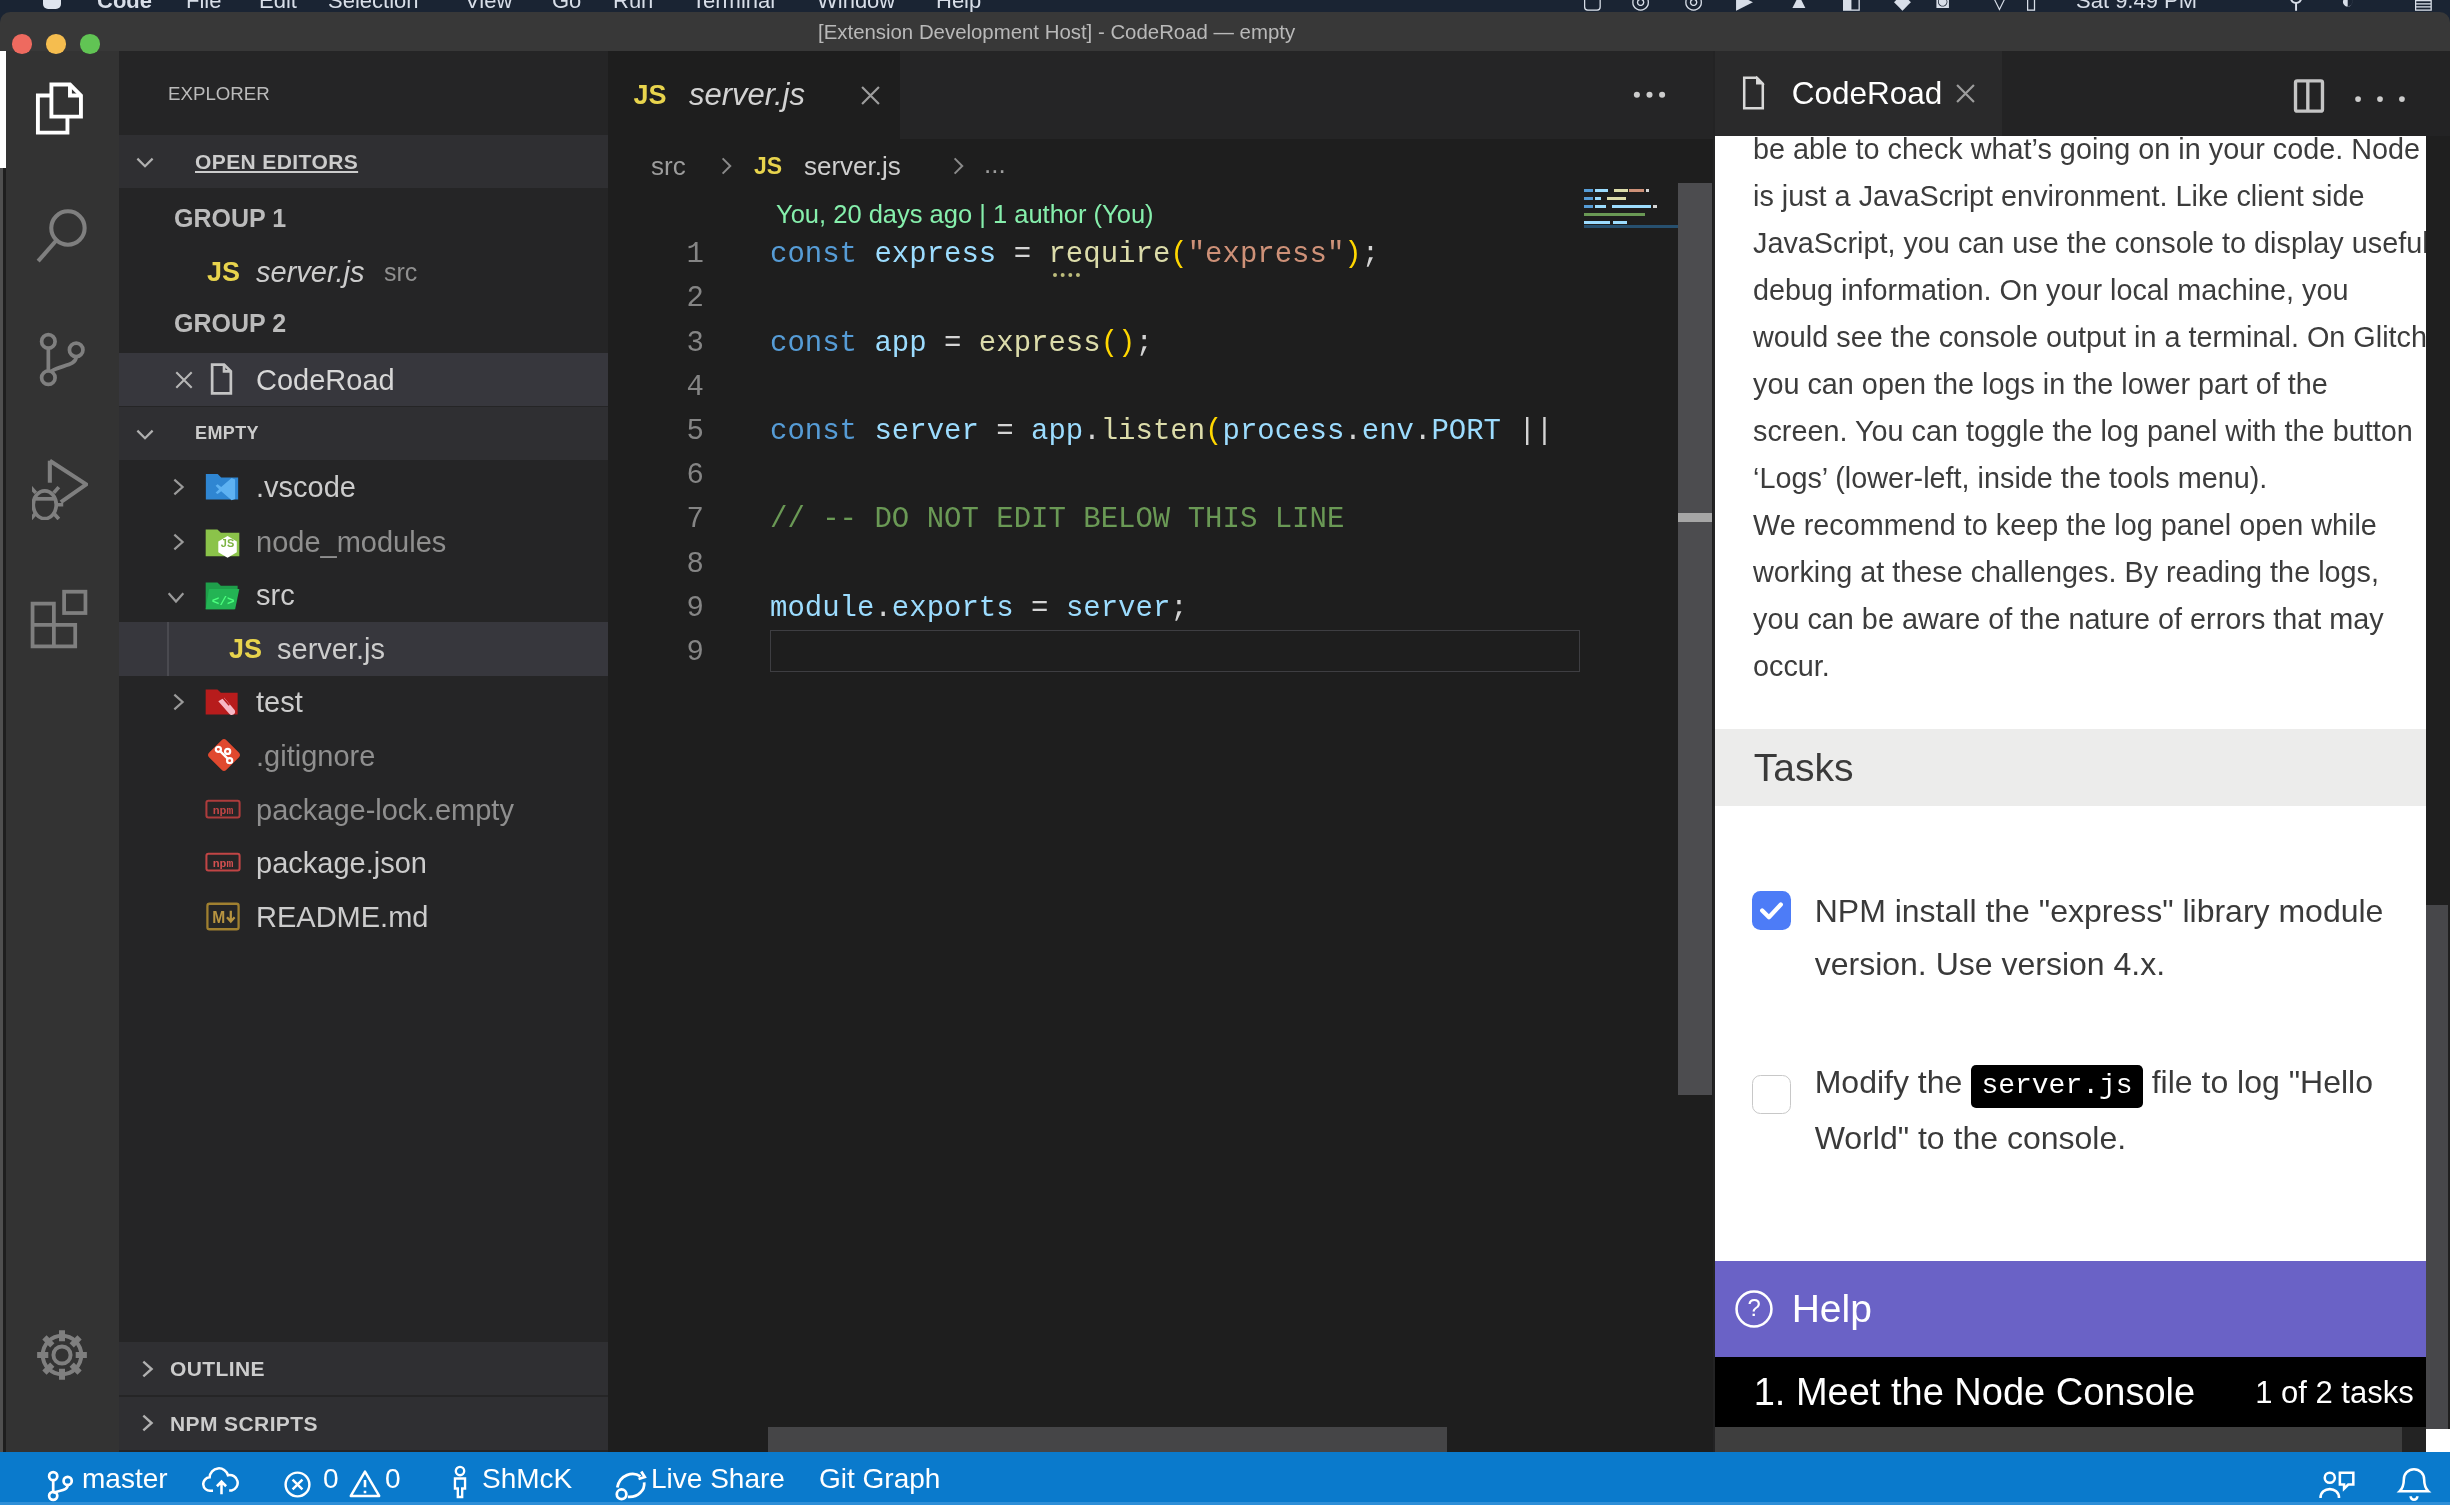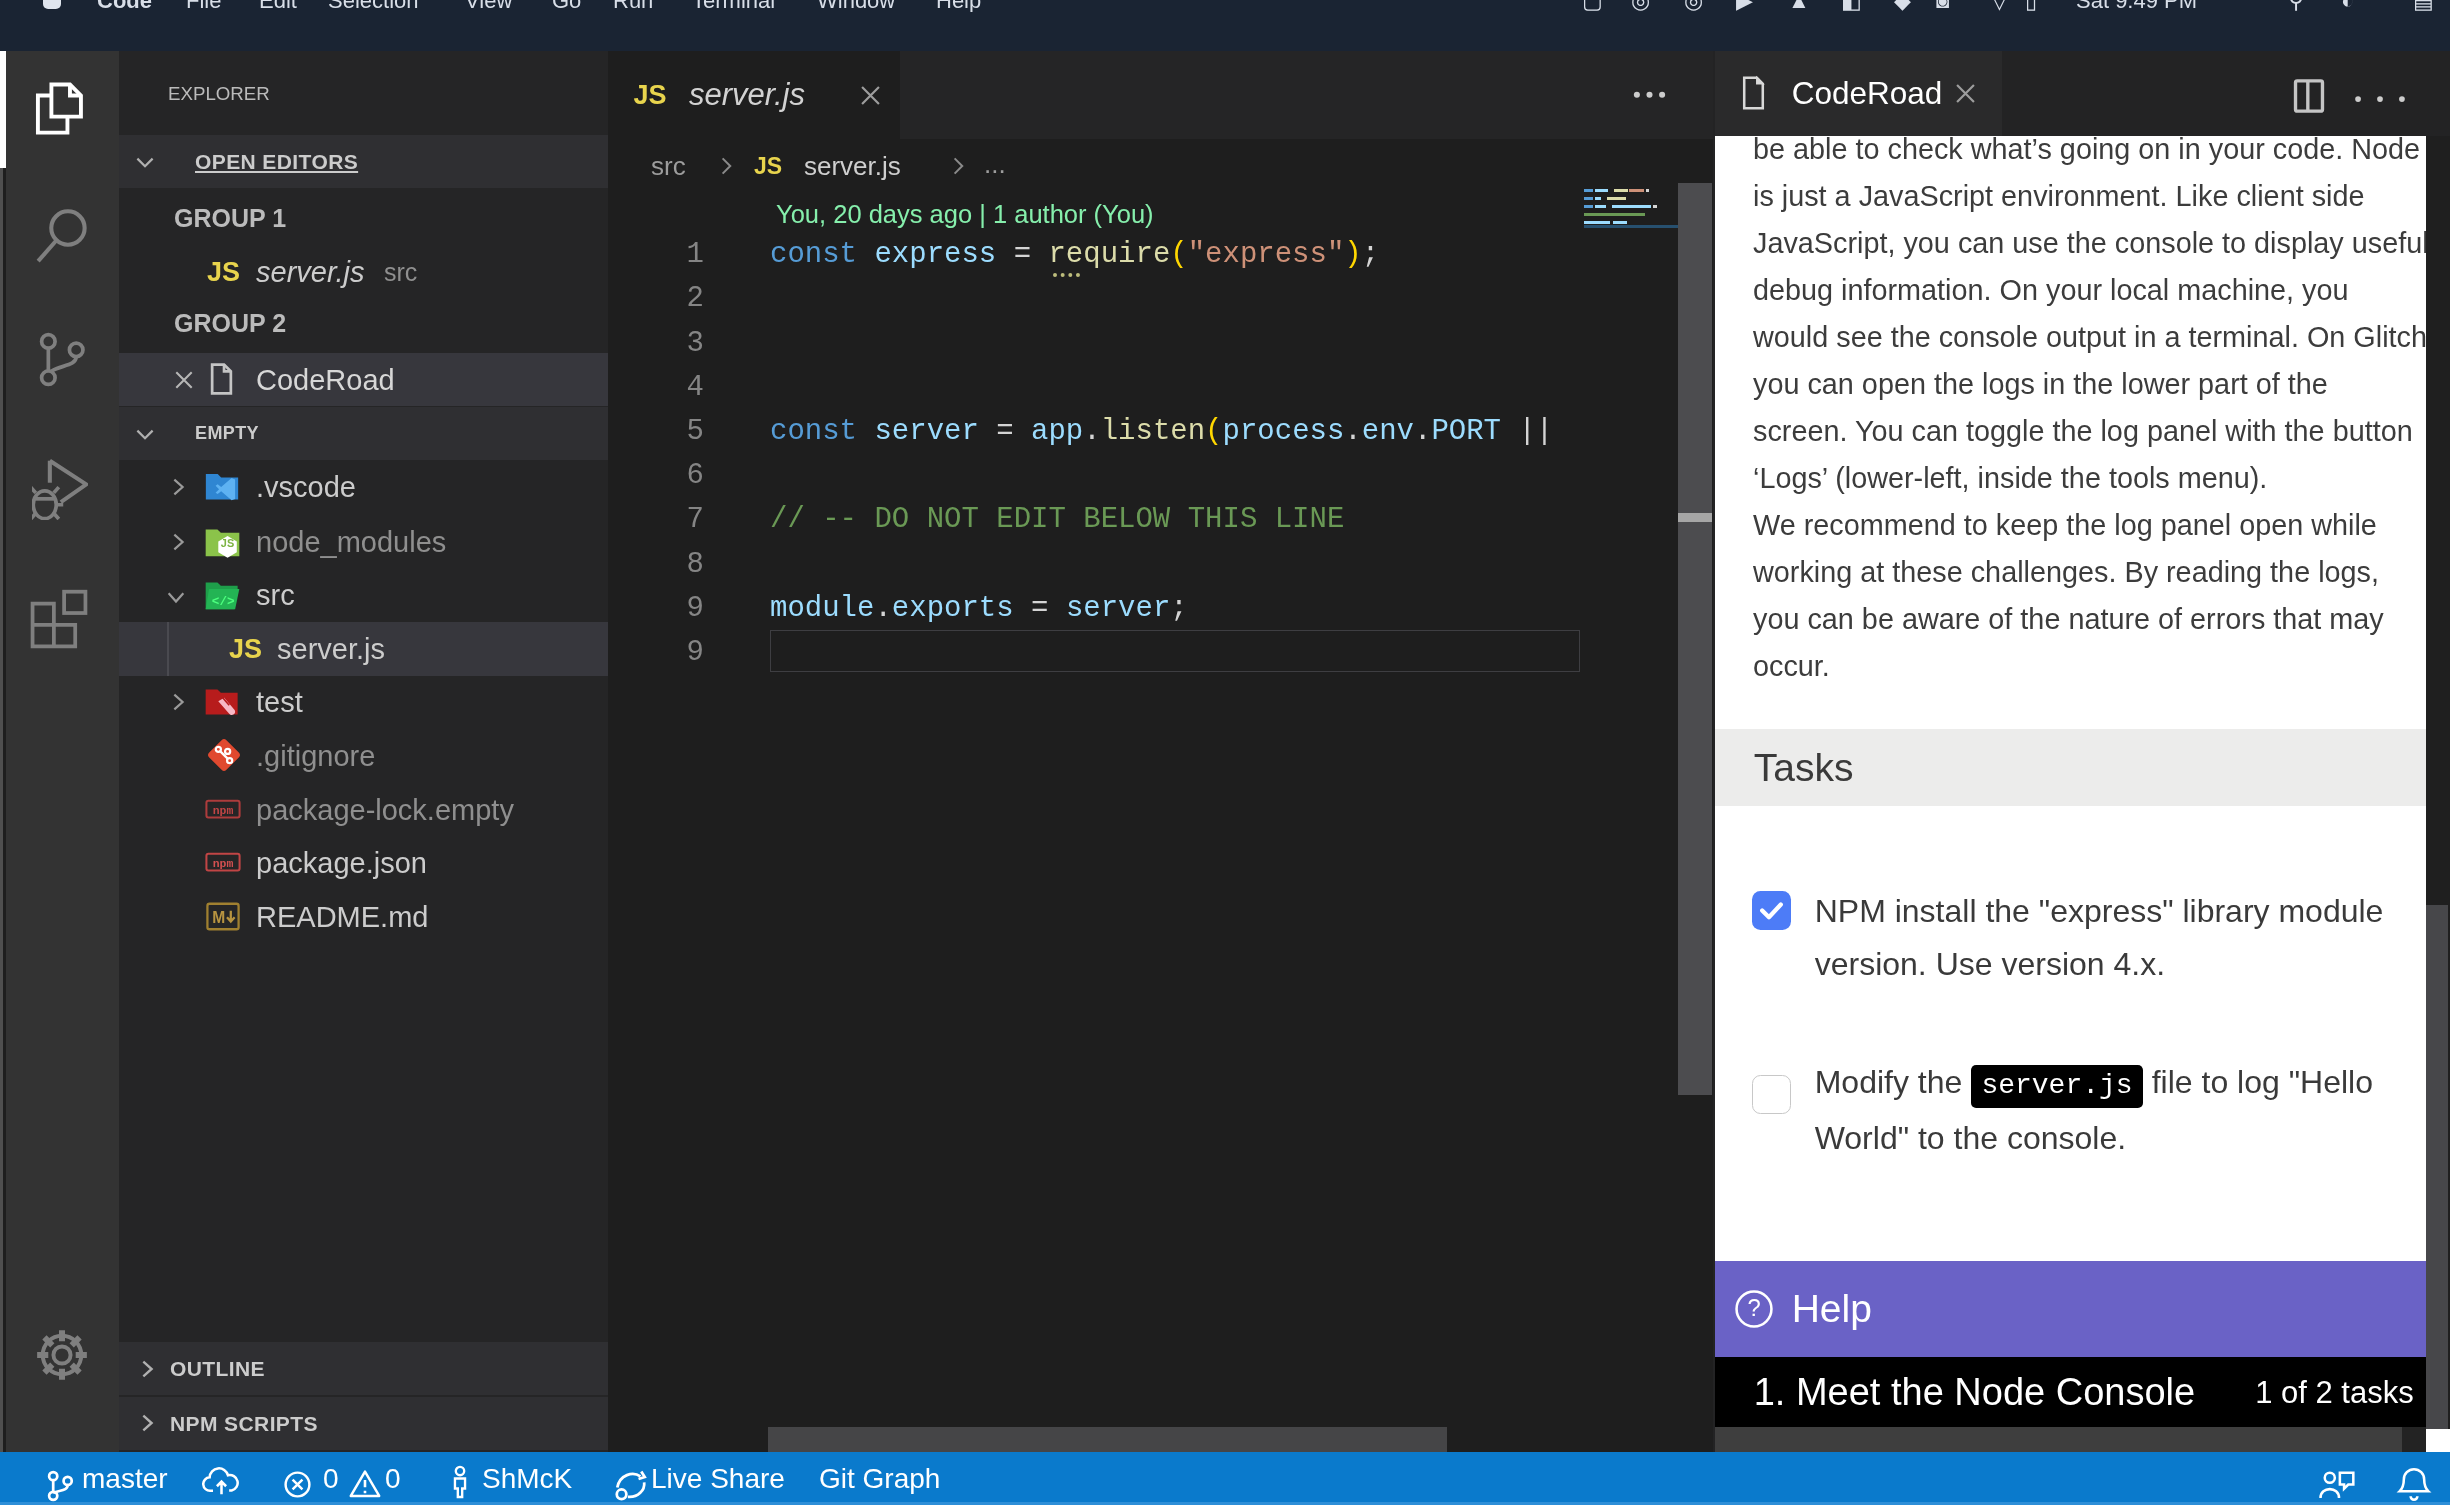--- a/index.html
+++ b/index.html
@@ -66,20 +66,26 @@
     <div class="mi" style="left:1894px;">◆</div>
     <div class="mi" style="left:1936px;">◙</div>
     <div class="mi" style="left:1991px;">▽</div>
     <div class="mi" style="left:2025px;">▯</div>
     <div class="mi" style="left:2076px;">Sat 9:49 PM</div>
     <div class="mi" style="left:2288px;">⚲</div>
     <div class="mi" style="left:2341px;">◐</div>
     <div class="mi" style="left:2413px;">▤</div>
   </div>
   <div class="abs" style="left:0;top:12px;width:2450px;height:39px;background:#1a2433;"></div>
+  <div class="abs" id="titlebar">
+    <div class="tl" style="left:12px;background:#ee6a5f;"></div>
+    <div class="tl" style="left:46px;background:#f5bd4f;"></div>
+    <div class="tl" style="left:80px;background:#61c454;"></div>
+    <div id="title">[Extension Development Host] - CodeRoad — empty</div>
+  </div>
   <div class="abs" style="left:0;top:51px;width:6.8px;height:117px;background:#ffffff;"></div>
   <div class="abs" style="left:0;top:168px;width:3.4px;height:1285px;background:#4f4f4f;"></div>
   <div class="abs" id="activitybar">
 
     <svg class="abs" style="left:25.5px;top:28px;" width="54" height="60" viewBox="0 0 32 35">
       <path d="M11.5 3 h11 l6.5 6.5 v12.5 h-17.5 z" fill="none" stroke="#ffffff" stroke-width="2.3"></path>
       <path d="M22.5 3 v6.5 h6.5" fill="none" stroke="#ffffff" stroke-width="2.3"></path>
       <path d="M11.5 9.5 h-8 v22 h17.5 v-9.5" fill="none" stroke="#ffffff" stroke-width="2.3"></path>
     </svg>
 
@@ -281,20 +287,21 @@
     <div class="lnum" style="left:28px;top:315px;">4</div>
     <div class="lnum" style="left:28px;top:359px;">5</div>
     <div class="lnum" style="left:28px;top:403px;">6</div>
     <div class="lnum" style="left:28px;top:447px;">7</div>
     <div class="lnum" style="left:28px;top:492px;">8</div>
     <div class="lnum" style="left:28px;top:536px;">9</div>
     <div class="lnum" style="left:28px;top:580px;">9</div>
 
     <div class="cline code" style="top:182px;"><span style="color:#569cd6">const</span> <span style="color:#9cdcfe">express</span> <span style="color:#d4d4d4">=</span> <span style="color:#dcdcaa">require</span><span style="color:#ffd700">(</span><span style="color:#ce9178">"express"</span><span style="color:#ffd700">)</span><span style="color:#d4d4d4">;</span></div>
     <div class="abs" style="left:445px;top:219px;width:27px;height:6.8px;border-bottom:4.3px dotted #bcbc7c;"></div>
+    <div class="cline code" style="top:271px;"><span style="color:#569cd6">const</span> <span style="color:#9cdcfe">app</span> <span style="color:#d4d4d4">=</span> <span style="color:#dcdcaa">express</span><span style="color:#ffd700">()</span><span style="color:#d4d4d4">;</span></div>
     <div class="cline code" style="top:359px;width:944px;overflow:hidden;"><span style="color:#569cd6">const</span> <span style="color:#9cdcfe">server</span> <span style="color:#d4d4d4">=</span> <span style="color:#9cdcfe">app</span><span style="color:#d4d4d4">.</span><span style="color:#dcdcaa">listen</span><span style="color:#ffd700">(</span><span style="color:#9cdcfe">process</span><span style="color:#d4d4d4">.</span><span style="color:#9cdcfe">env</span><span style="color:#d4d4d4">.</span><span style="color:#9cdcfe">PORT</span> <span style="color:#d4d4d4">||</span></div>
     <div class="cline code" style="top:447px;color:#6a9955;">// -- DO NOT EDIT BELOW THIS LINE</div>
     <div class="cline code" style="top:536px;"><span style="color:#9cdcfe">module</span><span style="color:#d4d4d4">.</span><span style="color:#9cdcfe">exports</span> <span style="color:#d4d4d4">=</span> <span style="color:#9cdcfe">server</span><span style="color:#d4d4d4">;</span></div>
 
     <div class="abs" style="left:162px;top:579px;width:810px;height:42px;border:1.7px solid #3e3e42;"></div>
 
     <div class="abs" style="left:976px;top:138px;height:2.6px;width:9.4px;background:#569cd6;"></div>
     <div class="abs" style="left:987px;top:138px;height:2.6px;width:12.8px;background:#9cdcfe;"></div>
     <div class="abs" style="left:1006px;top:138px;height:2.6px;width:13.6px;background:#dcdcaa;"></div>
     <div class="abs" style="left:1021px;top:138px;height:2.6px;width:15.3px;background:#ce9178;"></div>

